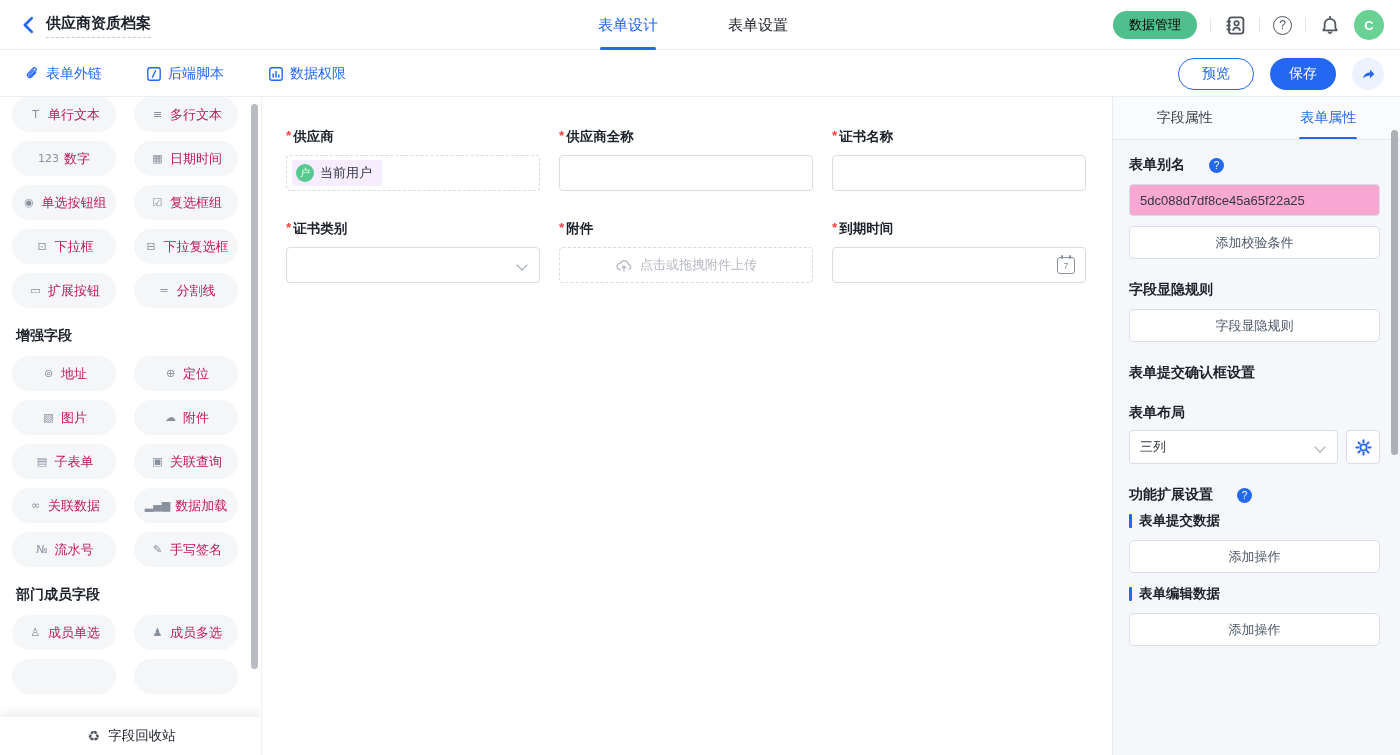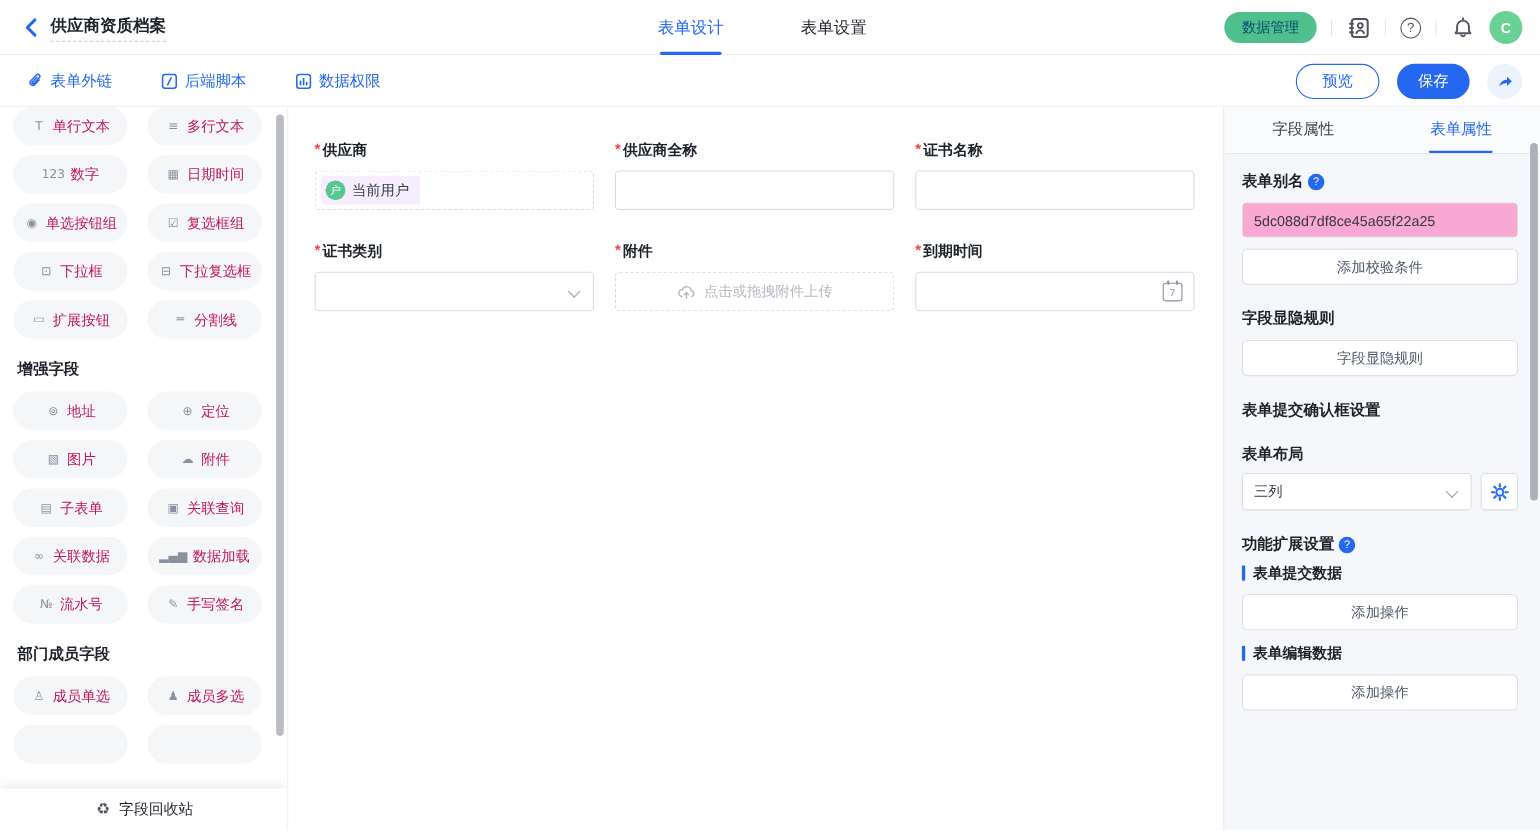--- a/index.html
+++ b/index.html
@@ -13,21 +13,21 @@
   .back { position:absolute; left:18px; top:14px; width:22px; height:22px; cursor:pointer; }
   .h-title { position:absolute; left:46px; top:14px; font-size:15px; font-weight:bold;
     color:#1d2129; padding-bottom:4px; border-bottom:1px dashed #c6cad2; }
   .h-tabs { position:absolute; left:598px; top:0; height:50px; display:flex; gap:70px; }
   .h-tab { position:relative; height:50px; display:flex; align-items:center; font-size:15px;
     color:#1f2329; cursor:pointer; }
   .h-tab.active { color:#2468f2; }
   .h-tab.active::after { content:""; position:absolute; left:50%; transform:translateX(-50%);
     bottom:0; width:56px; height:3px; background:#2468f2; border-radius:2px; }
   .h-right { position:absolute; right:16px; top:0; height:50px; display:flex; align-items:center; gap:13px; }
-  .pill-green { height:28px; padding:0 16px; border-radius:14px; background:#4fc08d; color:#0c4a6e;
+  .pill-green { height:28px; padding:0 16px; border-radius:14px; background:#4fc08d; color:#000000;
     font-size:13px; display:flex; align-items:center; cursor:pointer; }
   .vdiv { width:1px; height:14px; background:#e3e5e9; }
   .hicon { width:22px; height:22px; display:flex; align-items:center; justify-content:center; cursor:pointer; }
   .help-circ { width:19px; height:19px; border:1.5px solid #51565e; border-radius:50%;
     display:flex; align-items:center; justify-content:center; font-size:12px; color:#51565e; cursor:pointer; }
   .avatar { width:30px; height:30px; border-radius:50%; background:#69d193; color:#fff;
     font-size:13px; font-weight:bold; display:flex; align-items:center; justify-content:center; cursor:pointer; }
 
   
   .toolbar { position:absolute; top:50px; left:0; width:1400px; height:47px; background:#fff;
@@ -86,21 +86,21 @@
   
   .props { position:absolute; top:97px; right:0; bottom:0; width:288px; background:#f6f7fa;
     border-left:1px solid #e9ebef; overflow:hidden; z-index:10; }
   .p-tabs { height:43px; background:#fafbfd; border-bottom:1px solid #e6e8ec; display:flex; }
   .p-tab { flex:1; position:relative; display:flex; align-items:center; justify-content:center;
     font-size:14px; color:#3b404a; cursor:pointer; }
   .p-tab.active { color:#2468f2; }
   .p-tab.active::after { content:""; position:absolute; bottom:0; left:50%; transform:translateX(-50%);
     width:58px; height:2.5px; background:#2468f2; border-radius:2px; }
   .p-body { padding:16px 20px 0 16px; }
-  .p-head { display:flex; align-items:center; gap:4px; font-size:14px; font-weight:bold; color:#1d2129; }
+  .p-head { display:flex; align-items:center; gap:24px; font-size:14px; font-weight:bold; color:#1d2129; }
   .p-head.sp { margin-top:22px; }
   .bhelp { width:15px; height:15px; border-radius:50%; background:#2468f2; color:#fff; font-size:10px;
     font-weight:normal; display:flex; align-items:center; justify-content:center; cursor:pointer; }
   .pinput { margin-top:10px; height:32px; background:#f9a8d4; border:1px solid #d9dce3; border-radius:4px;
     padding:0 10px; font-size:13px; color:#333842; display:flex; align-items:center; cursor:text; }
   .pbtn { margin-top:10px; height:33px; background:#fff; border:1px solid #dcdfe6; border-radius:5px;
     font-size:13px; color:#4e5969; display:flex; align-items:center; justify-content:center;
     width:100%; cursor:pointer; }
   .lay-row { margin-top:8px; display:flex; gap:8px; align-items:center; }
   .pselect { position:relative; flex:1; height:34px; background:#fff; border:1px solid #d9dce3;

